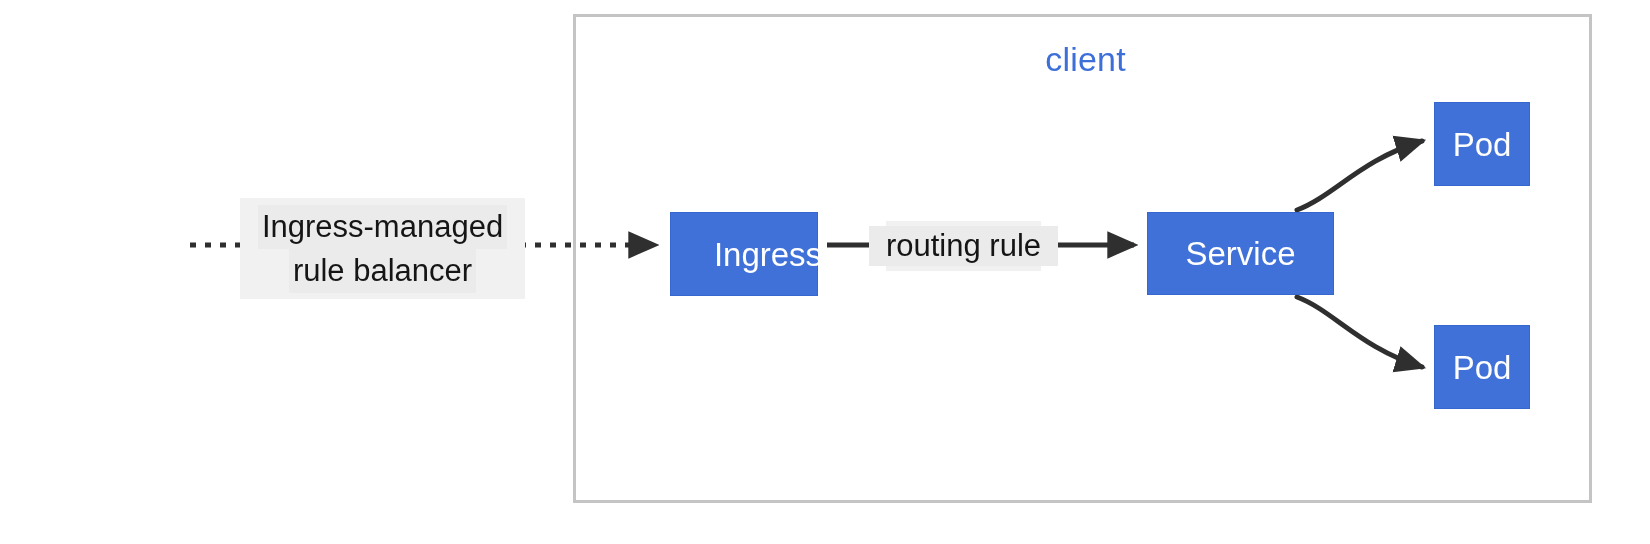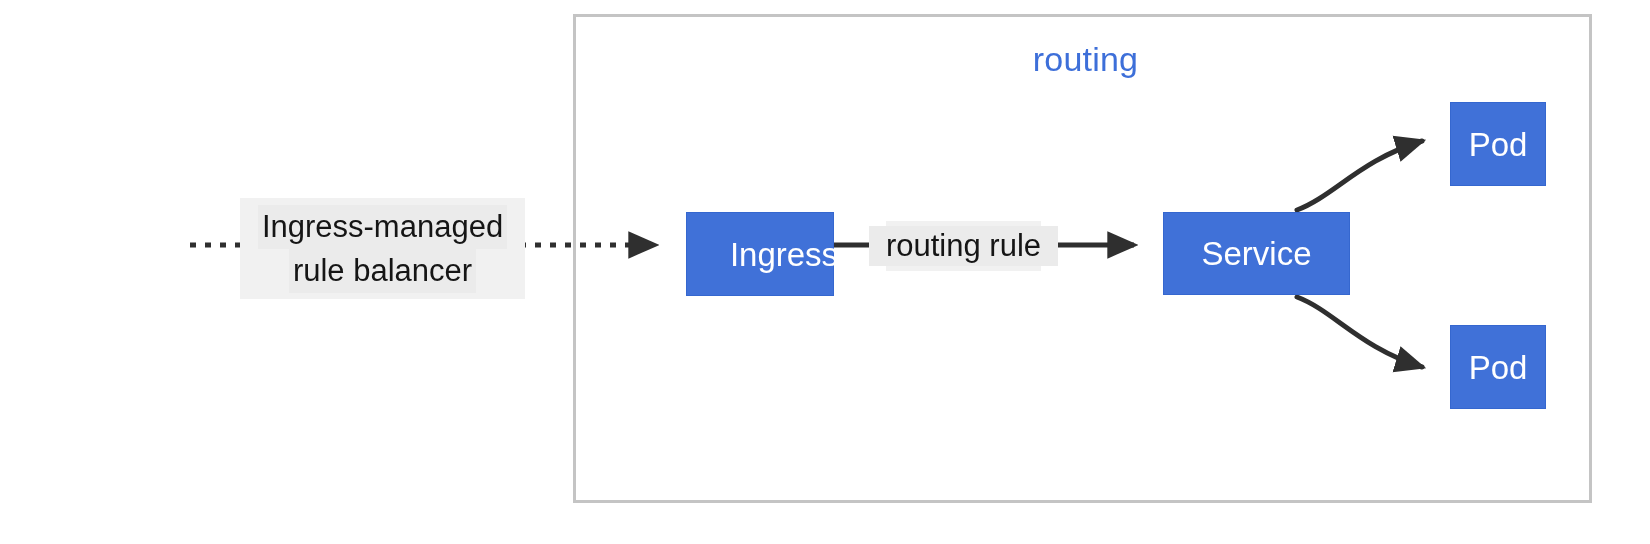--- a/index.html
+++ b/index.html
@@ -48,21 +48,20 @@
     box-sizing: border-box;
     background: #4071d8;
     border: 1px solid #3567cf;
     color: #ffffff;
     display: flex;
     align-items: center;
     justify-content: center;
     font-size: 33px;
     line-height: 1;
     white-space: nowrap;
-    margin-left: 16px;
   }
   #node-ingress { left: 670px; top: 212px; width: 148px; height: 84px; padding-left: 48px; }
   #node-service { left: 1147px; top: 212px; width: 187px; height: 83px; }
   #node-pod-top { left: 1434px; top: 102px; width: 96px; height: 84px; }
   #node-pod-bottom { left: 1434px; top: 325px; width: 96px; height: 84px; }
 
   .node-client {
     position: absolute;
     left: 35px;
     top: 207px;
@@ -128,21 +127,21 @@
     white-space: nowrap;
     padding: 0 17px;
   }
 </style>
 </head>
 <body>
 
 <div id="canvas">
 
   <div class="cluster-box">
-    <div class="cluster-label">routing</div>
+    <div class="cluster-label">client</div>
   </div>
 
   <svg id="edges" viewBox="0 0 1650 544" xmlns="http://www.w3.org/2000/svg">
     <defs>
       <marker id="arrow-dark" viewBox="0 0 10 10" refX="8.6" refY="5" markerWidth="6.2" markerHeight="6.2" orient="auto-start-reverse">
         <path d="M 0 0.6 L 10 5 L 0 9.4 z" fill="#2f2f2f"></path>
       </marker>
     </defs>
 
     <g>

